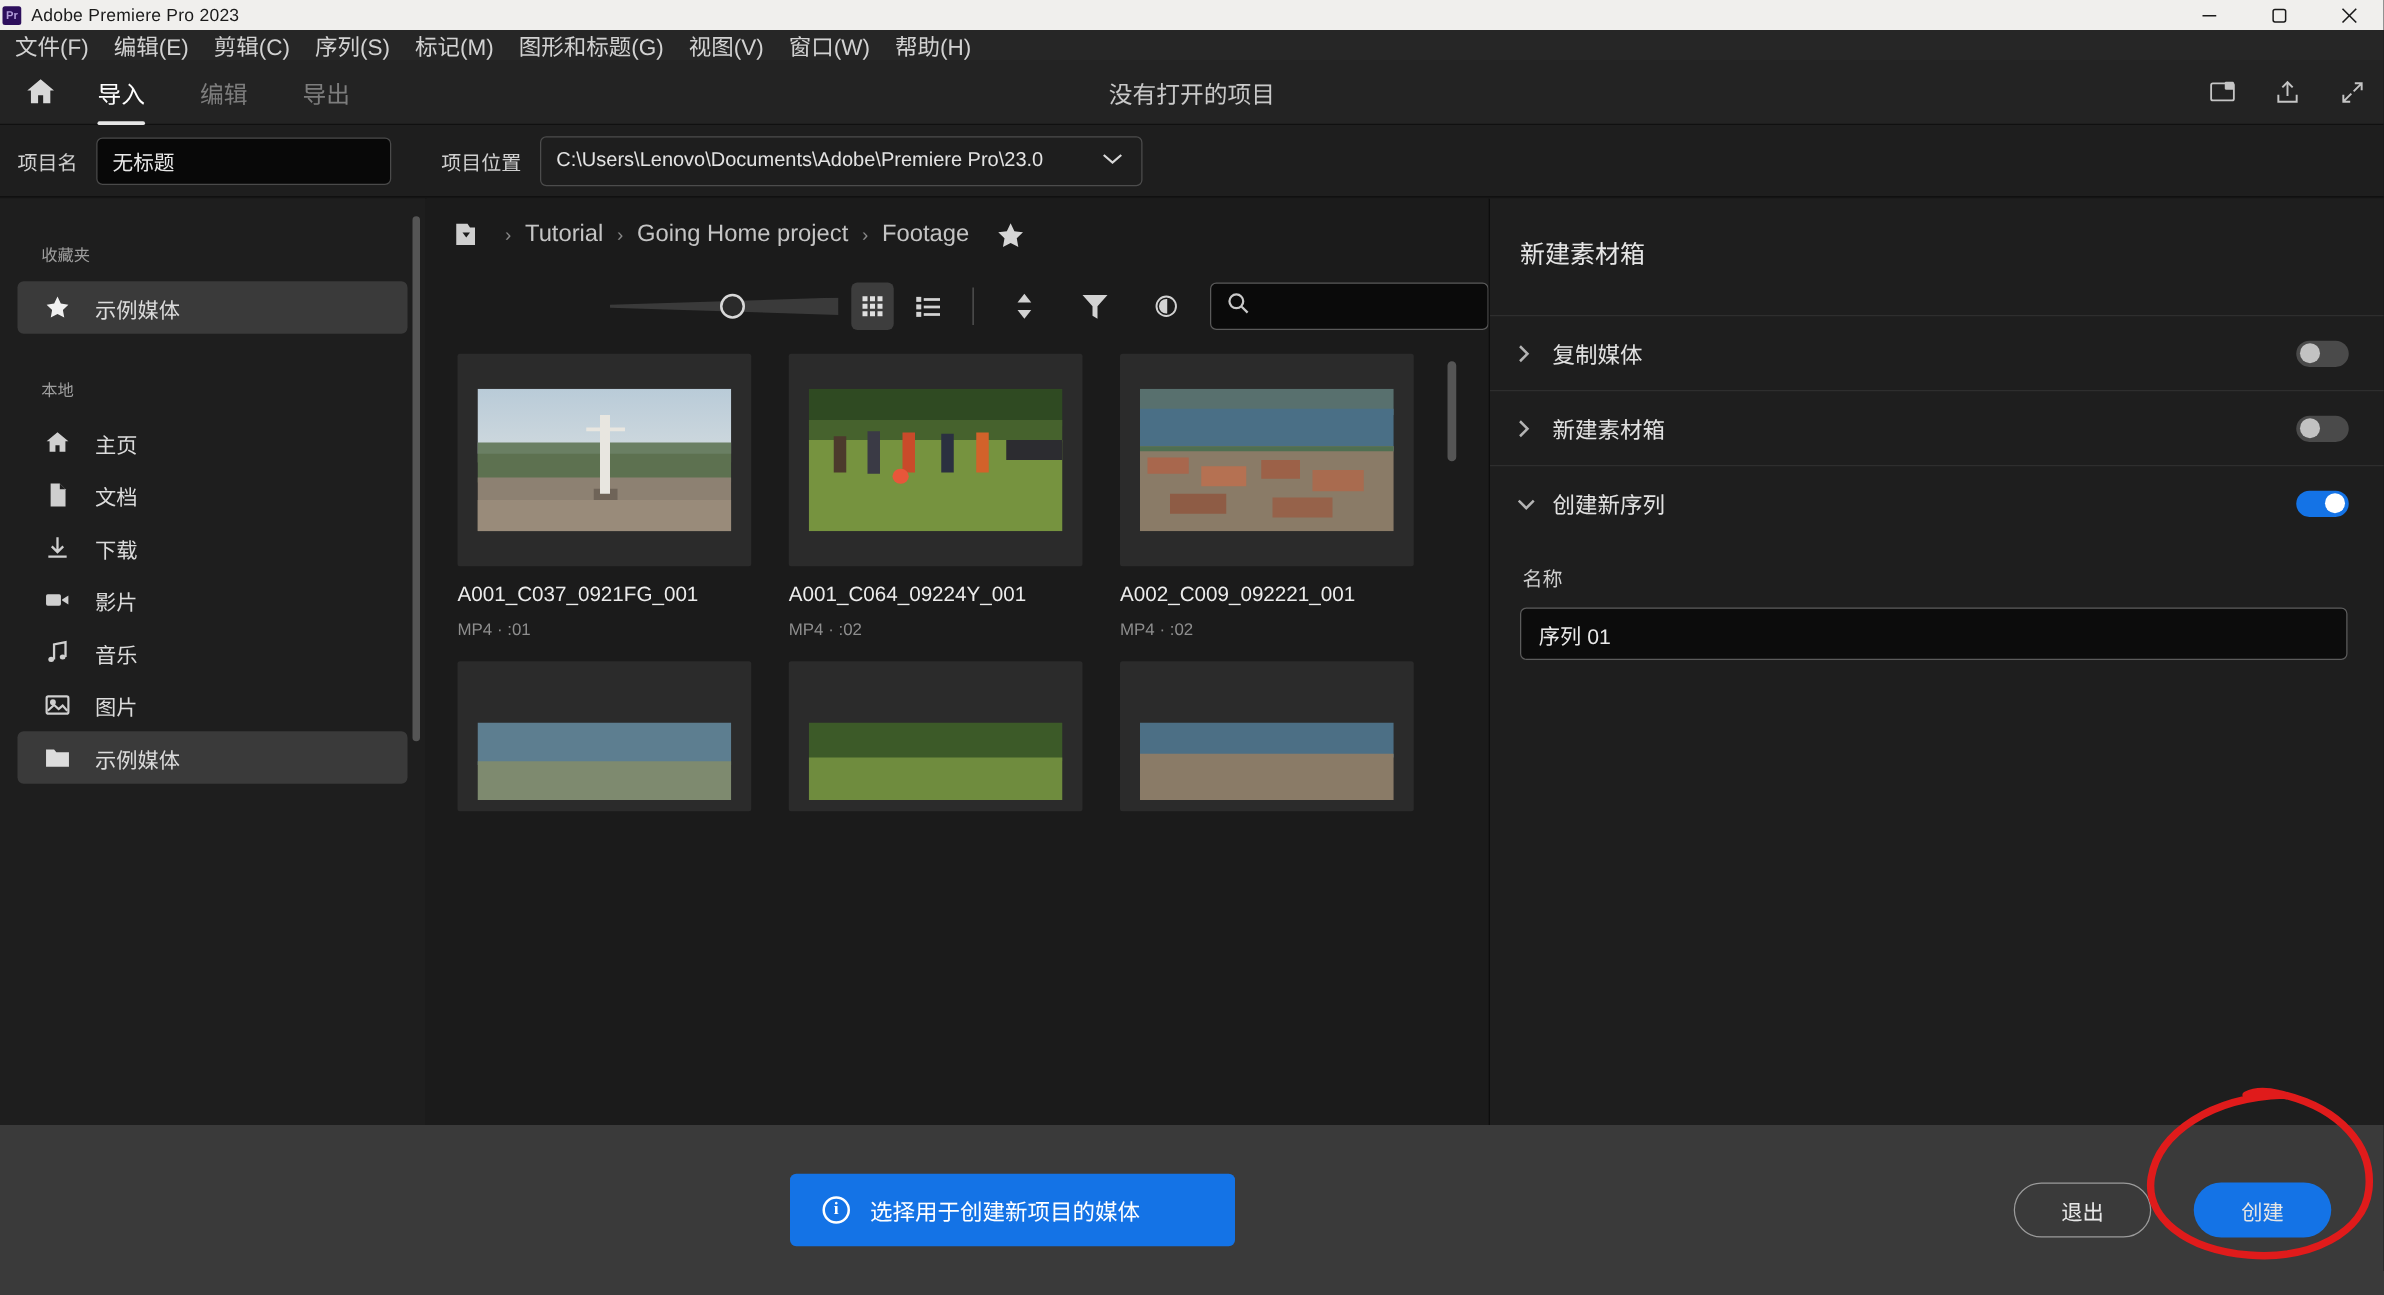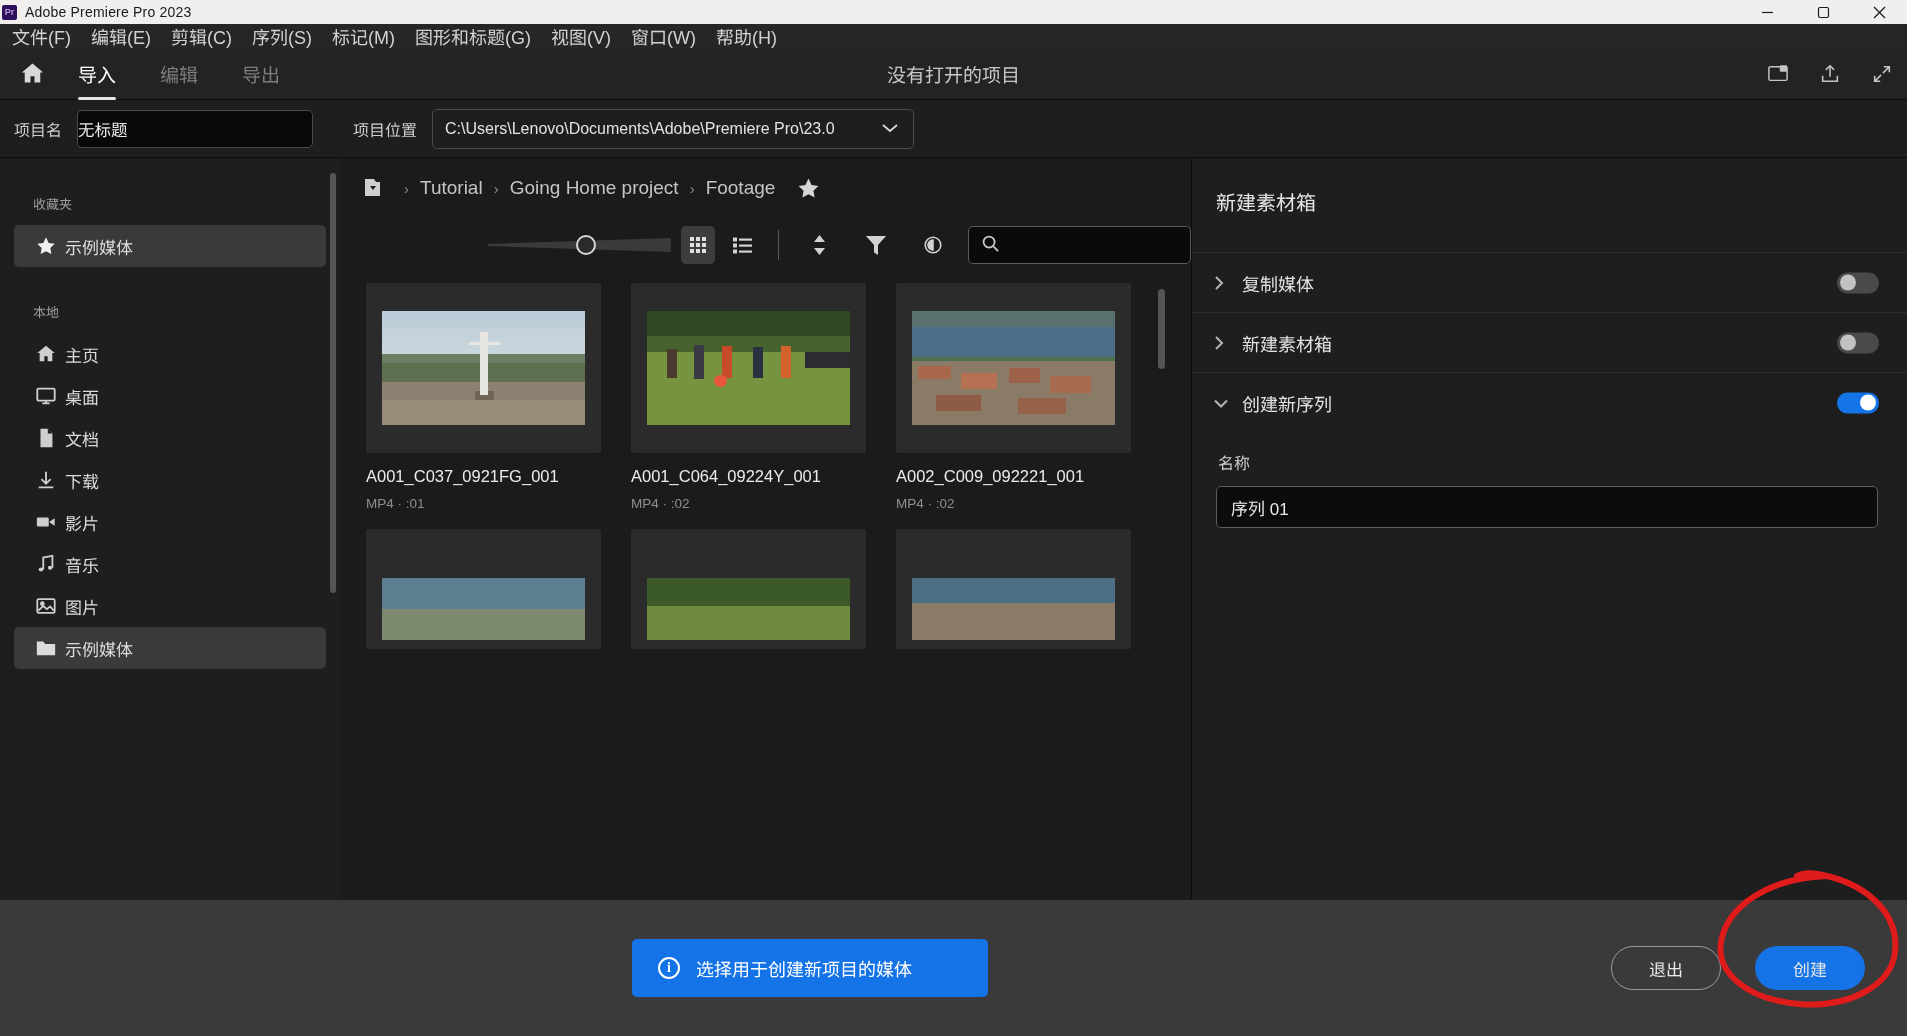--- a/index.html
+++ b/index.html
@@ -77,41 +77,41 @@
   .projrow {
     position: absolute; top: 100px; left: 0; width: 1907px; height: 58px;
     background: #1e1e1e; border-bottom: 1px solid #0d0d0d;
     display: flex; align-items: center;
   }
   .lbl { font-size: 16px; color: #cfcfcf; white-space: nowrap; }
   .pname-label { margin-left: 14px; }
   .pname-input {
     margin-left: 15px; width: 236px; height: 38px;
     background: #080808; border: 1px solid #4a4a4a; border-radius: 5px;
-    color: #e8e8e8; font-size: 16.5px; padding: 0 0;
+    color: #e8e8e8; font-size: 16.5px; padding: 0 12px;
     font-family: "Liberation Sans", sans-serif;
   }
   .ploc-label { margin-left: 40px; }
   .ploc-select {
     position: relative; margin-left: 15px; width: 482px; height: 40px;
     background: #1e1e1e; border: 1px solid #4c4c4c; border-radius: 5px;
     display: flex; align-items: center; padding: 0 12px;
     color: #e3e3e3; font-size: 16px;
   }
   .ploc-select .caret { position: absolute; right: 14px; top: 50%; transform: translateY(-50%); }
 
   
   .sidebar {
     position: absolute; top: 159px; left: 0; width: 340px; bottom: 136px;
     background: #1e1e1e; overflow: hidden;
   }
   .sb-group { font-size: 13px; color: #9e9e9e; margin: 35px 0 12px 33px; }
   .sb-item {
     display: flex; align-items: center; height: 42px;
-    margin: 0 14px; padding-left: 20px; border-radius: 5px; gap: 7px;
+    margin: 0 14px; padding-left: 20px; border-radius: 5px; gap: 18px;
   }
   .sb-item .sb-ico { width: 24px; display: flex; align-items: center; justify-content: center; color: #cfcfcf; }
   .sb-item .sb-txt { font-size: 17px; color: #dcdcdc; }
   .sb-item.selected { background: #3a3a3a; }
   .sb-scroll {
     position: absolute; left: 330px; top: 14px; width: 6px; height: 420px;
     background: #555; border-radius: 3px;
   }
 
   
@@ -341,29 +341,20 @@
 
     <div class="sb-item">
       <span class="sb-ico">
         <svg width="22" height="22" viewBox="0 0 24 24" fill="#cfcfcf">
             <path d="M12 3 2.5 11h2.6v9h5.1v-5.6h3.6V20h5.1v-9h2.6z"></path>
           </svg>
       </span>
       <span class="sb-txt">主页</span>
     </div>
 
-    <div class="sb-item">
-      <span class="sb-ico">
-        <svg width="22" height="22" viewBox="0 0 24 24" fill="none" stroke="#cfcfcf" stroke-width="2">
-            <rect x="2.5" y="4" width="19" height="13" rx="1.5"></rect>
-            <path d="M8 20h8M12 17v3"></path>
-          </svg>
-      </span>
-      <span class="sb-txt">桌面</span>
-    </div>
 
     <div class="sb-item">
       <span class="sb-ico">
         <svg width="22" height="22" viewBox="0 0 24 24" fill="#cfcfcf">
             <path d="M6 2h8l5 5v15H6z"></path>
             <path d="M14 2v5h5" fill="#1e1e1e"></path>
           </svg>
       </span>
       <span class="sb-txt">文档</span>
     </div>

